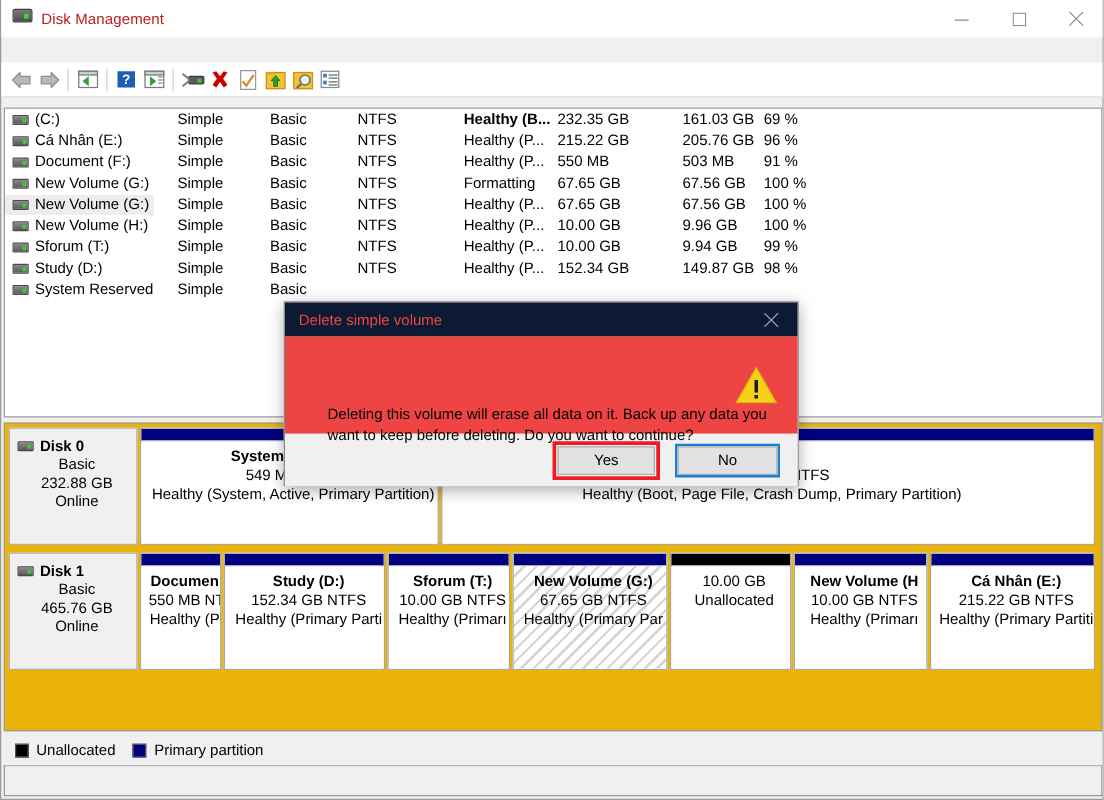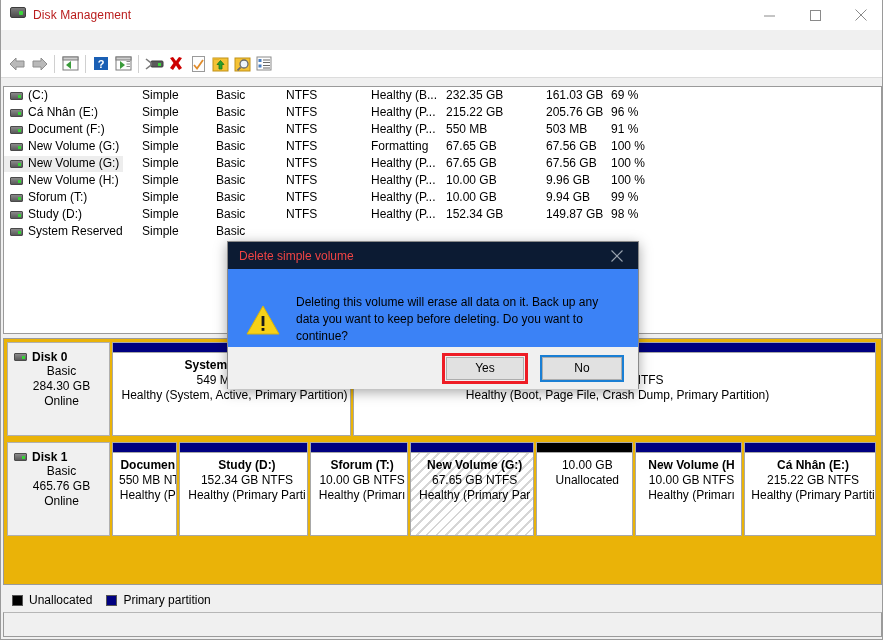--- a/index.html
+++ b/index.html
@@ -156,22 +156,23 @@
   #dlg-title {
     height: 27px; background: #0c1b33; display: flex; align-items: center;
     padding-left: 11px; position: relative;
   }
   #dlg-title .dtxt { color: #ef4444; font-size: 12px; }
   #dlg-close {
     position: absolute; right: 0; top: 0; width: 42px; height: 27px;
     display: flex; align-items: center; justify-content: center;
   }
   #dlg-body {
-    height: 78px; background: #3b82f6; display: flex; align-items: center;
+    height: 78px; background: #ef4444; display: flex; align-items: flex-end;
     padding: 22px 16px 0 18px;
+    flex-direction: column;
   }
   #warn-icon { width: 34px; height: 30px; flex: none; margin-top: 2px; }
   #dlg-msg { font-size: 12px; line-height: 17px; margin-left: 16px; }
   #dlg-foot {
     height: 42px; background: #f0f0f0; display: flex; align-items: center;
     justify-content: flex-end; padding-right: 14px;
   }
   .dbtn {
     width: 78px; height: 23px; font-size: 12px; font-family: "Liberation Sans", sans-serif;
     background: #e1e1e1; border: 1px solid #adadad; color: #000;
@@ -302,21 +303,21 @@
         <div class="vrow">
           <div class="vcell c-volume" style="width: 133px; padding-left: 0px;">
             <span class="c-volume-inner">
               <span class="vol-icon" style="margin-left: 6px;"></span>
               <span>(C:)</span>
             </span>
           </div>
           <div class="vcell" style="width: 74px;">Simple</div>
           <div class="vcell" style="width: 70px;">Basic</div>
           <div class="vcell" style="width: 85px;">NTFS</div>
-          <div class="vcell" style="width: 75px;">Healthy (B...</div>
+          <div class="vcell" style="width: 75px; font-weight: bold;">Healthy (B...</div>
           <div class="vcell" style="width: 100px;">232.35 GB</div>
           <div class="vcell" style="width: 65px;">161.03 GB</div>
           <div class="vcell" style="width: 88px;">69 %</div>
         </div>
         <div class="vrow">
           <div class="vcell c-volume" style="width: 133px; padding-left: 0px;">
             <span class="c-volume-inner">
               <span class="vol-icon" style="margin-left: 6px;"></span>
               <span>Cá Nhân (E:)</span>
             </span>
@@ -438,21 +439,21 @@
   </div>
 
   <div id="graph-panel">
       <div class="disk-row">
         <div class="disk-info">
           <div class="dtitle">
             <span class="dglyph"></span>
             <span>Disk 0</span>
           </div>
           <div class="dline">Basic</div>
-          <div class="dline">284.30 GB</div>
+          <div class="dline">232.88 GB</div>
           <div class="dline">Online</div>
         </div>
         <div class="parts">
           <div class="part" style="width: 240px;">
             <div class="pbar"></div>
             <div class="pbody">
               <div class="pname">System Reserved</div>
               <div class="pline">549 MB NTFS</div>
               <div class="pline">Healthy (System, Active, Primary Partition)</div>
             </div>

